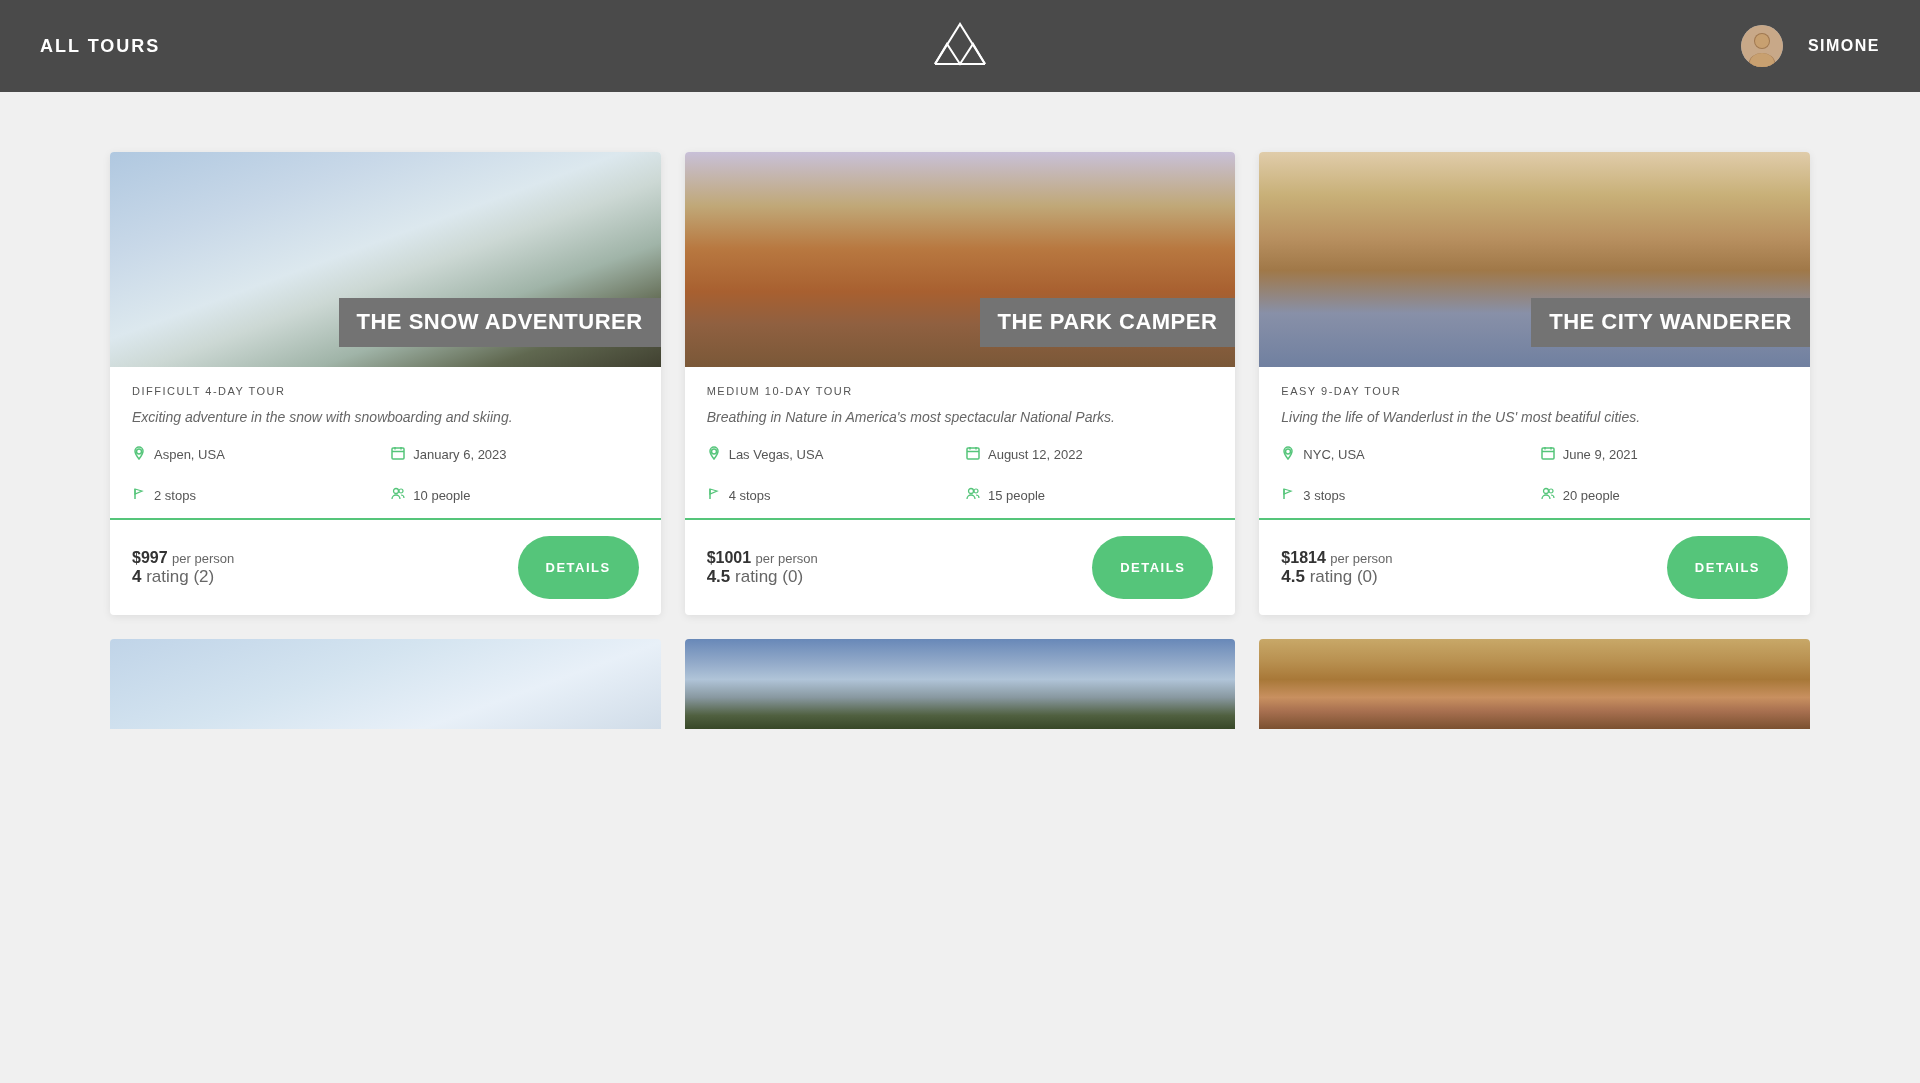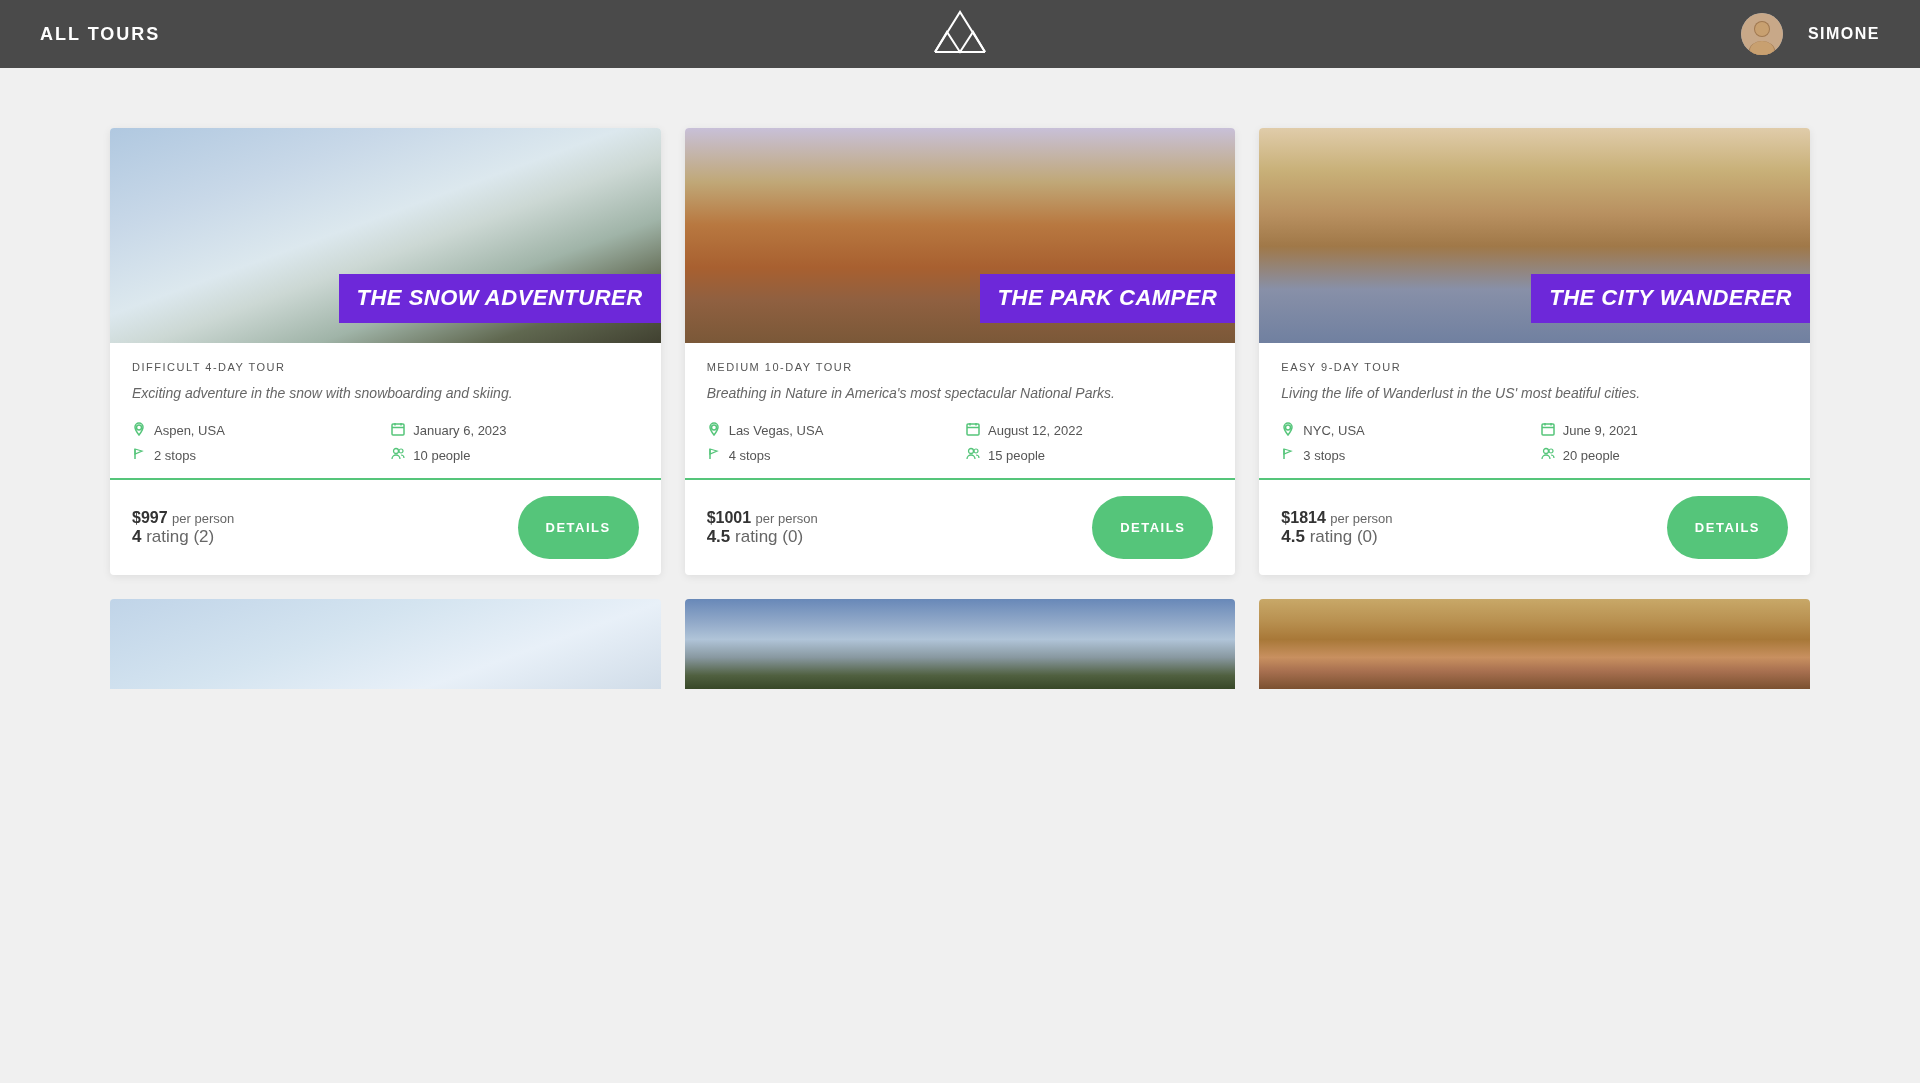--- a/index.html
+++ b/index.html
@@ -5,21 +5,21 @@
     * { box-sizing: border-box; margin: 0; padding: 0; }
     body {
       font-family: 'Segoe UI', Arial, sans-serif;
       background: #f0f0f0;
       min-height: 1083px;
     }
 
     
     header {
       background: #4a4a4a;
-      height: 68px;
+      height: 92px;
       display: flex;
       align-items: center;
       justify-content: space-between;
       padding: 0 40px;
       position: relative;
     }
     .header-logo {
       position: absolute;
       left: 50%;
       transform: translateX(-50%);
@@ -95,24 +95,23 @@
       width: 100%;
       height: 100%;
       background-size: cover;
       background-position: center;
     }
 
     .card-title-overlay {
       position: absolute;
       bottom: 20px;
       right: 0;
-      background: #6d28d9;
+      background: #737373;
       padding: 10px 18px;
       max-width: 75%;
-      font-style: italic;
     }
     .card-title-text {
       color: #fff;
       font-size: 22px;
       font-weight: 700;
       line-height: 1.3;
       letter-spacing: 0.5px;
       text-transform: uppercase;
     }
 
@@ -132,21 +131,21 @@
     .card-description {
       font-size: 14px;
       color: #666;
       font-style: italic;
       line-height: 1.5;
       margin-bottom: 18px;
     }
     .card-meta {
       display: grid;
       grid-template-columns: 1fr 1fr;
-      gap: 8px 12px;
+      gap: 24px 12px;
     }
     .meta-item {
       display: flex;
       align-items: center;
       gap: 8px;
       font-size: 13px;
       color: #555;
     }
     .meta-icon {
       color: #55c57a;

